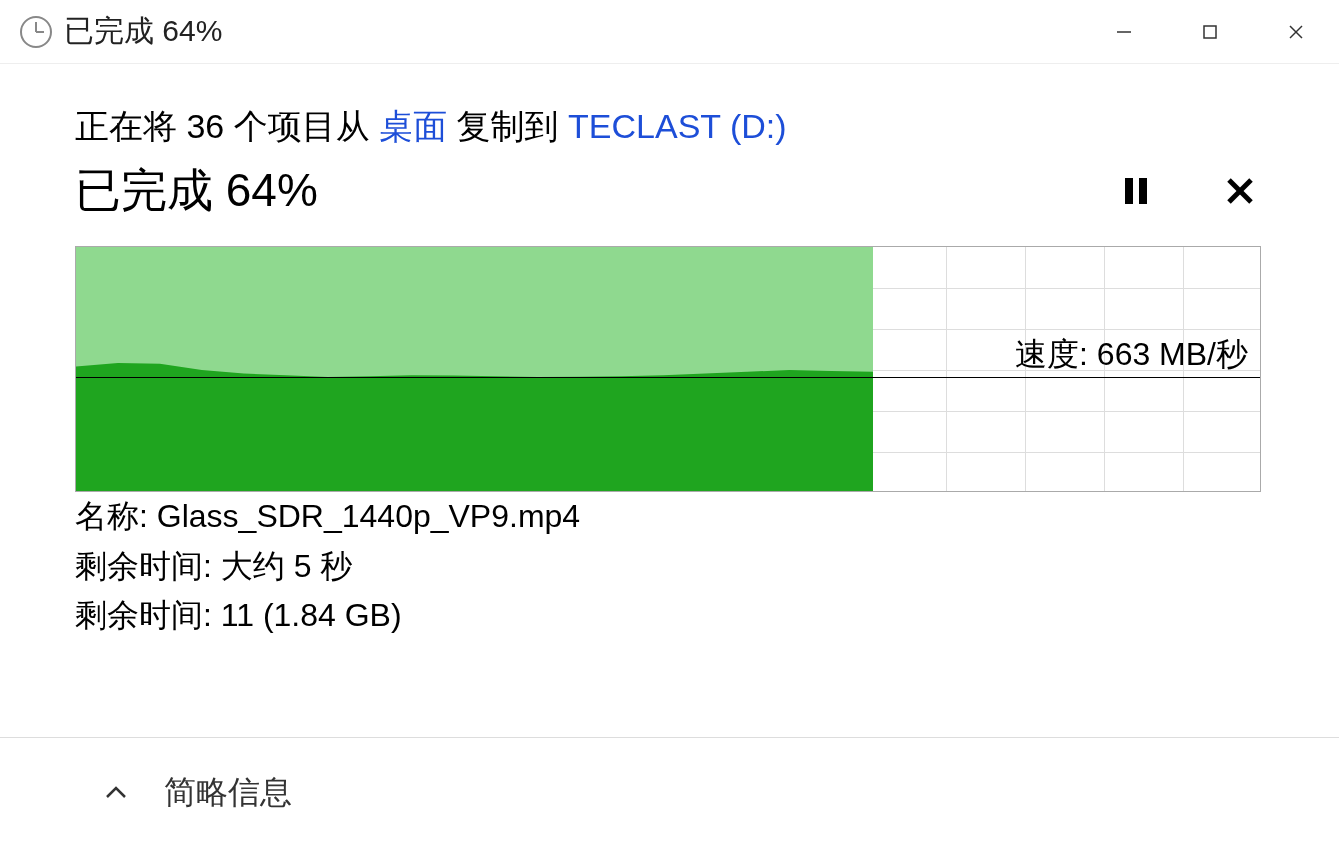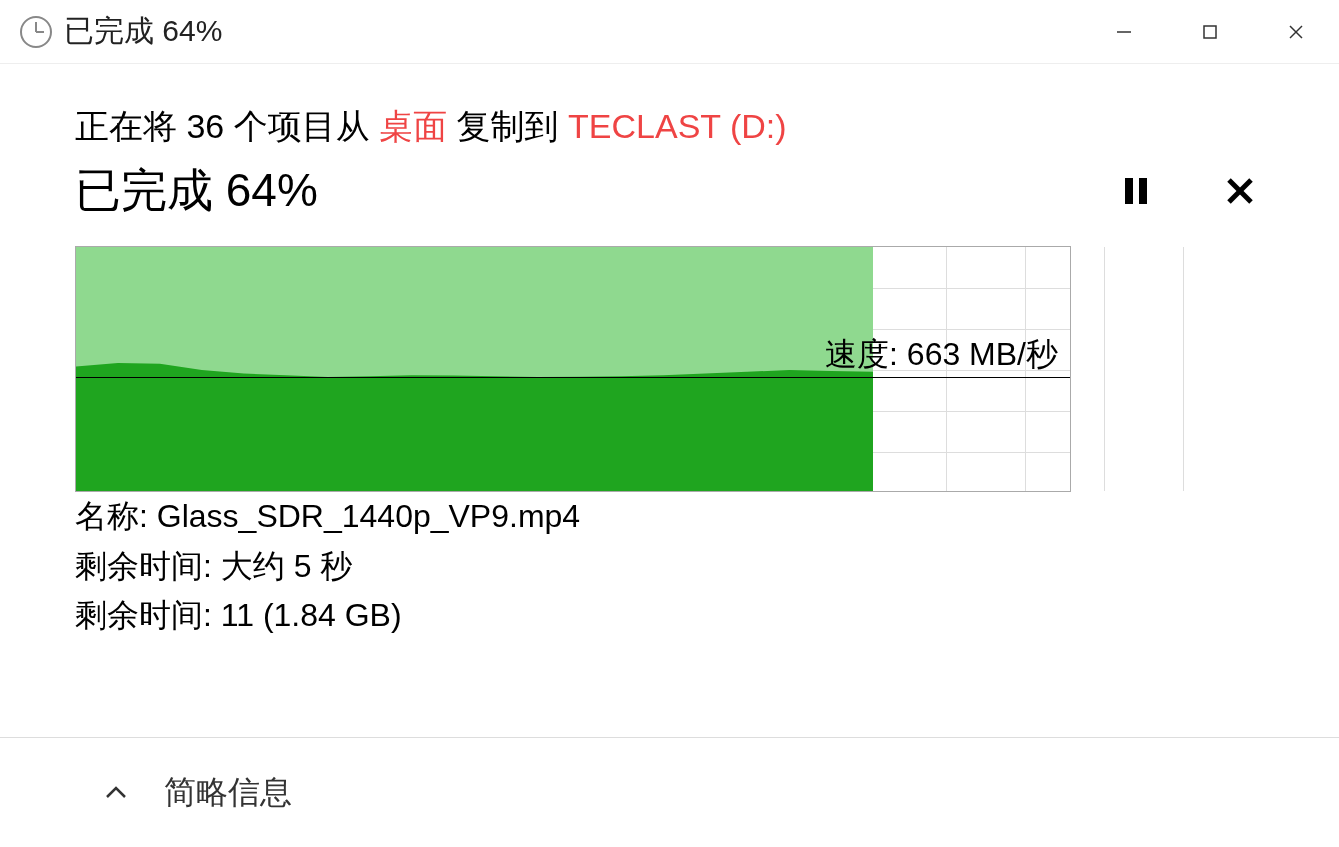--- a/index.html
+++ b/index.html
@@ -41,21 +41,21 @@
   }
   .content {
     padding: 40px 75px 0 75px;
   }
   .copy-line {
     font-size: 34px;
     color: #000;
     margin-bottom: 10px;
   }
   .copy-line .link {
-    color: #ef4444;
+    color: #1d4ed8;
   }
   .progress-row {
     display: flex;
     align-items: center;
     justify-content: space-between;
   }
   .progress-text {
     font-size: 46px;
     color: #000;
     font-weight: 400;
@@ -71,21 +71,21 @@
     display: flex;
     align-items: center;
     justify-content: center;
     cursor: pointer;
   }
   .chart-wrap {
     margin-top: 24px;
     position: relative;
   }
   .chart {
-    width: 996px;
+    width: 1186px;
     height: 246px;
     border: 1px solid #aaa;
     position: relative;
     background: #fff;
   }
   .chart-grid-v {
     position: absolute;
     top: 0; bottom: 0;
     width: 1px;
     background: #ddd;

